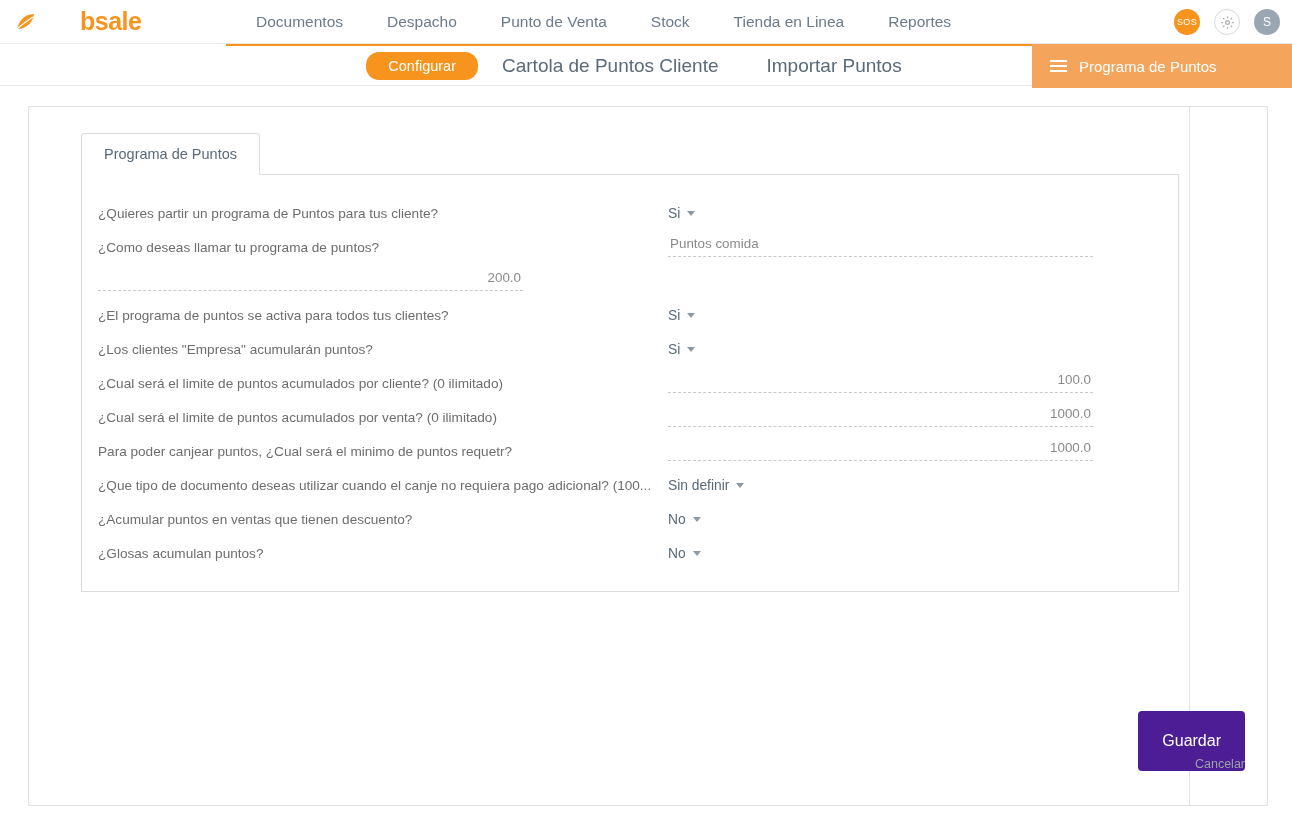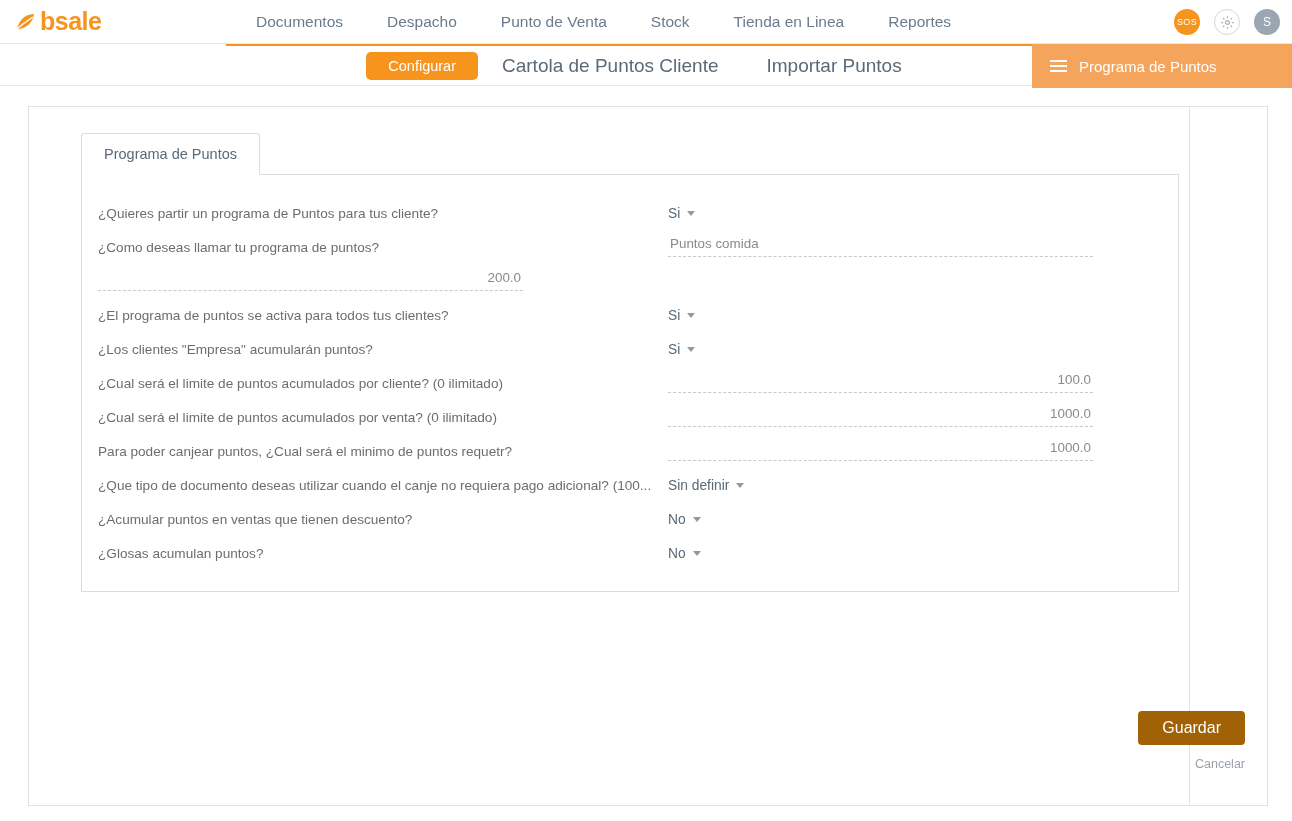--- a/index.html
+++ b/index.html
@@ -32,20 +32,21 @@
   .brand-logo {
     width: 22px; height: 22px;
     margin-right: 4px;
     display: inline-block;
   }
   .brand-text {
     font-size: 25px;
     font-weight: bold;
     color: #f7941e;
     letter-spacing: -0.5px;
+    margin-left: 40px;
   }
   .topnav {
     display: flex;
     align-items: center;
     gap: 0px;
     margin-left: 60px;
   }
   .topnav a {
     color: #6b7b8c;
     font-size: 15.5px;
@@ -98,21 +99,21 @@
     border-bottom: 1px solid #e8e8e8;
     display: flex;
     align-items: center;
     justify-content: center;
     gap: 0px;
   }
   .subbar .left-pad { position: absolute; left: 0; top: 0; bottom: 0; width: 226px; border-top: 2px solid #ffffff; margin-top: -2px; }
   .pill {
     background: #f7941e;
     color: #ffffff;
-    border-radius: 5px;
+    border-radius: 13px;
     padding: 6px 22px;
     font-size: 14.5px;
     display: inline-block;
   }
   .subitem {
     color: #5a6a78;
     font-size: 19px;
     padding: 6px 24px;
     text-decoration: none;
   }
@@ -221,26 +222,26 @@
     left: 1160px;
     top: 0;
     bottom: 0;
     width: 1px;
     background: #e4e4e4;
   }
   .btn-save {
     position: absolute;
     right: 22px;
     top: 604px;
-    background: #a16207;
+    background: #4c1d95;
     color: #fff;
     border: none;
     border-radius: 4px;
     font-size: 16px;
-    padding: 8px 24px;
+    padding: 21px 24px;
     cursor: pointer;
   }
   .btn-cancel {
     position: absolute;
     right: 22px;
     top: 650px;
     font-size: 12.5px;
     color: #9aa2aa;
     cursor: pointer;
   }

